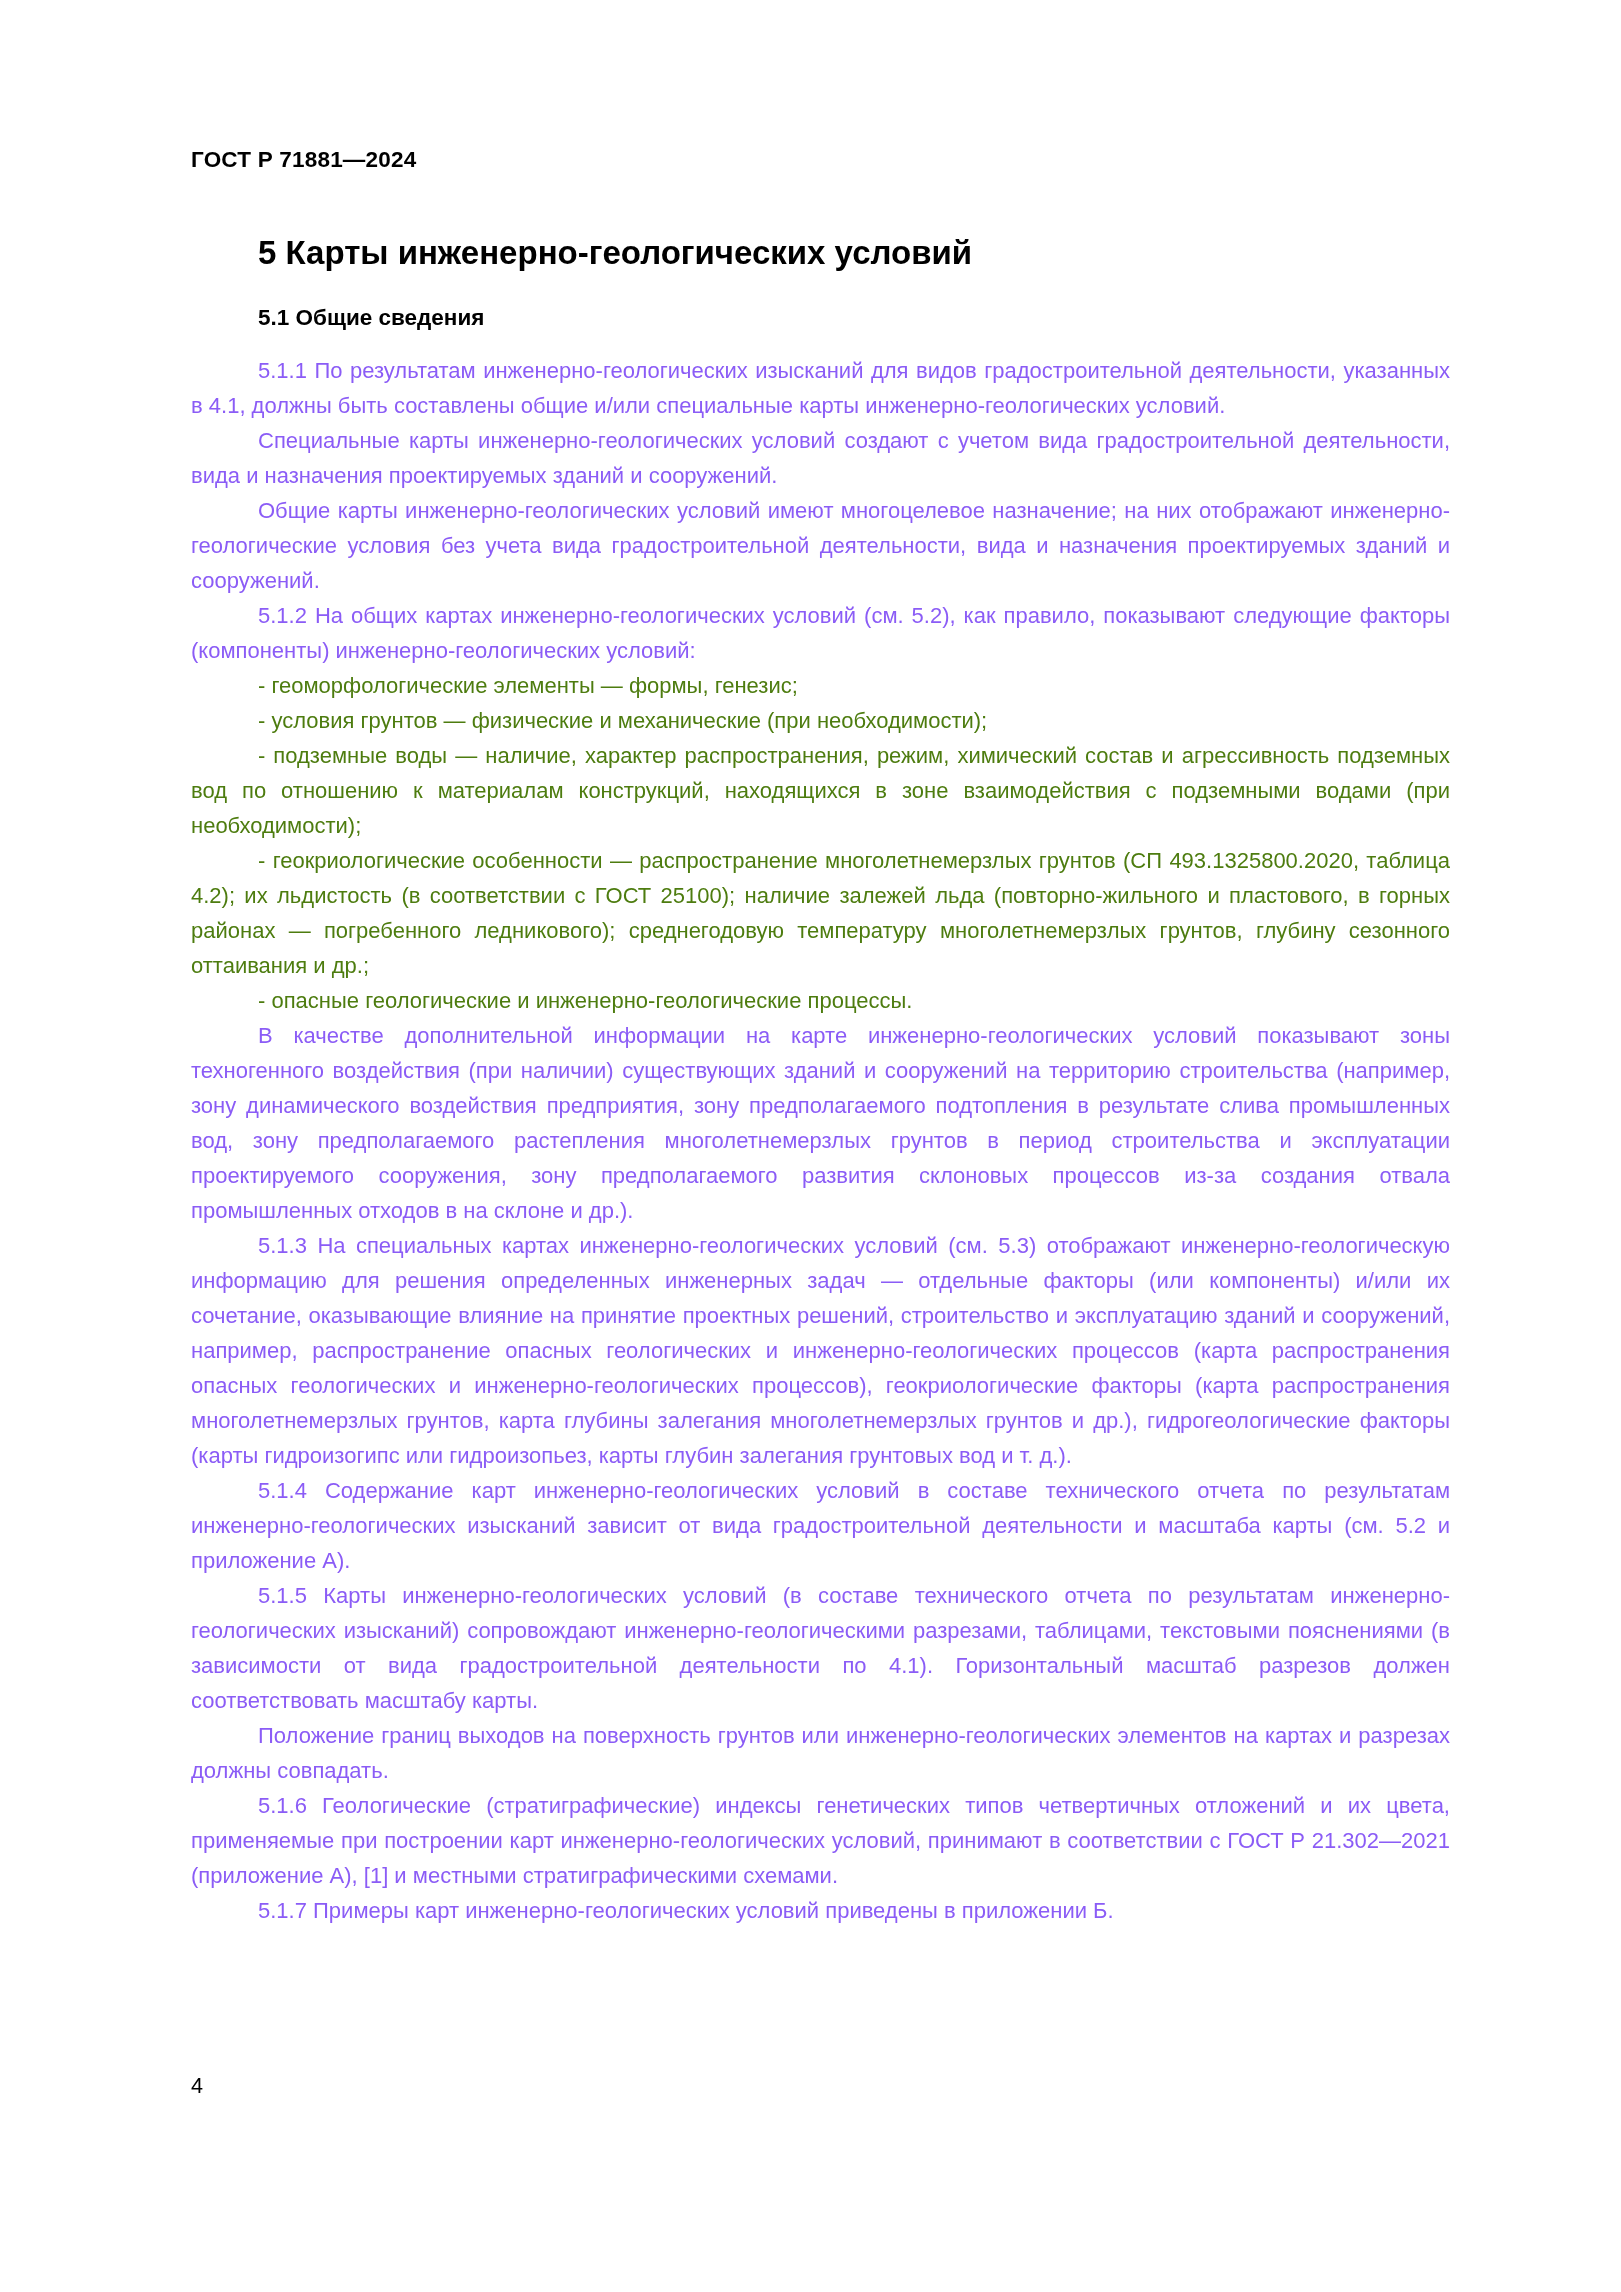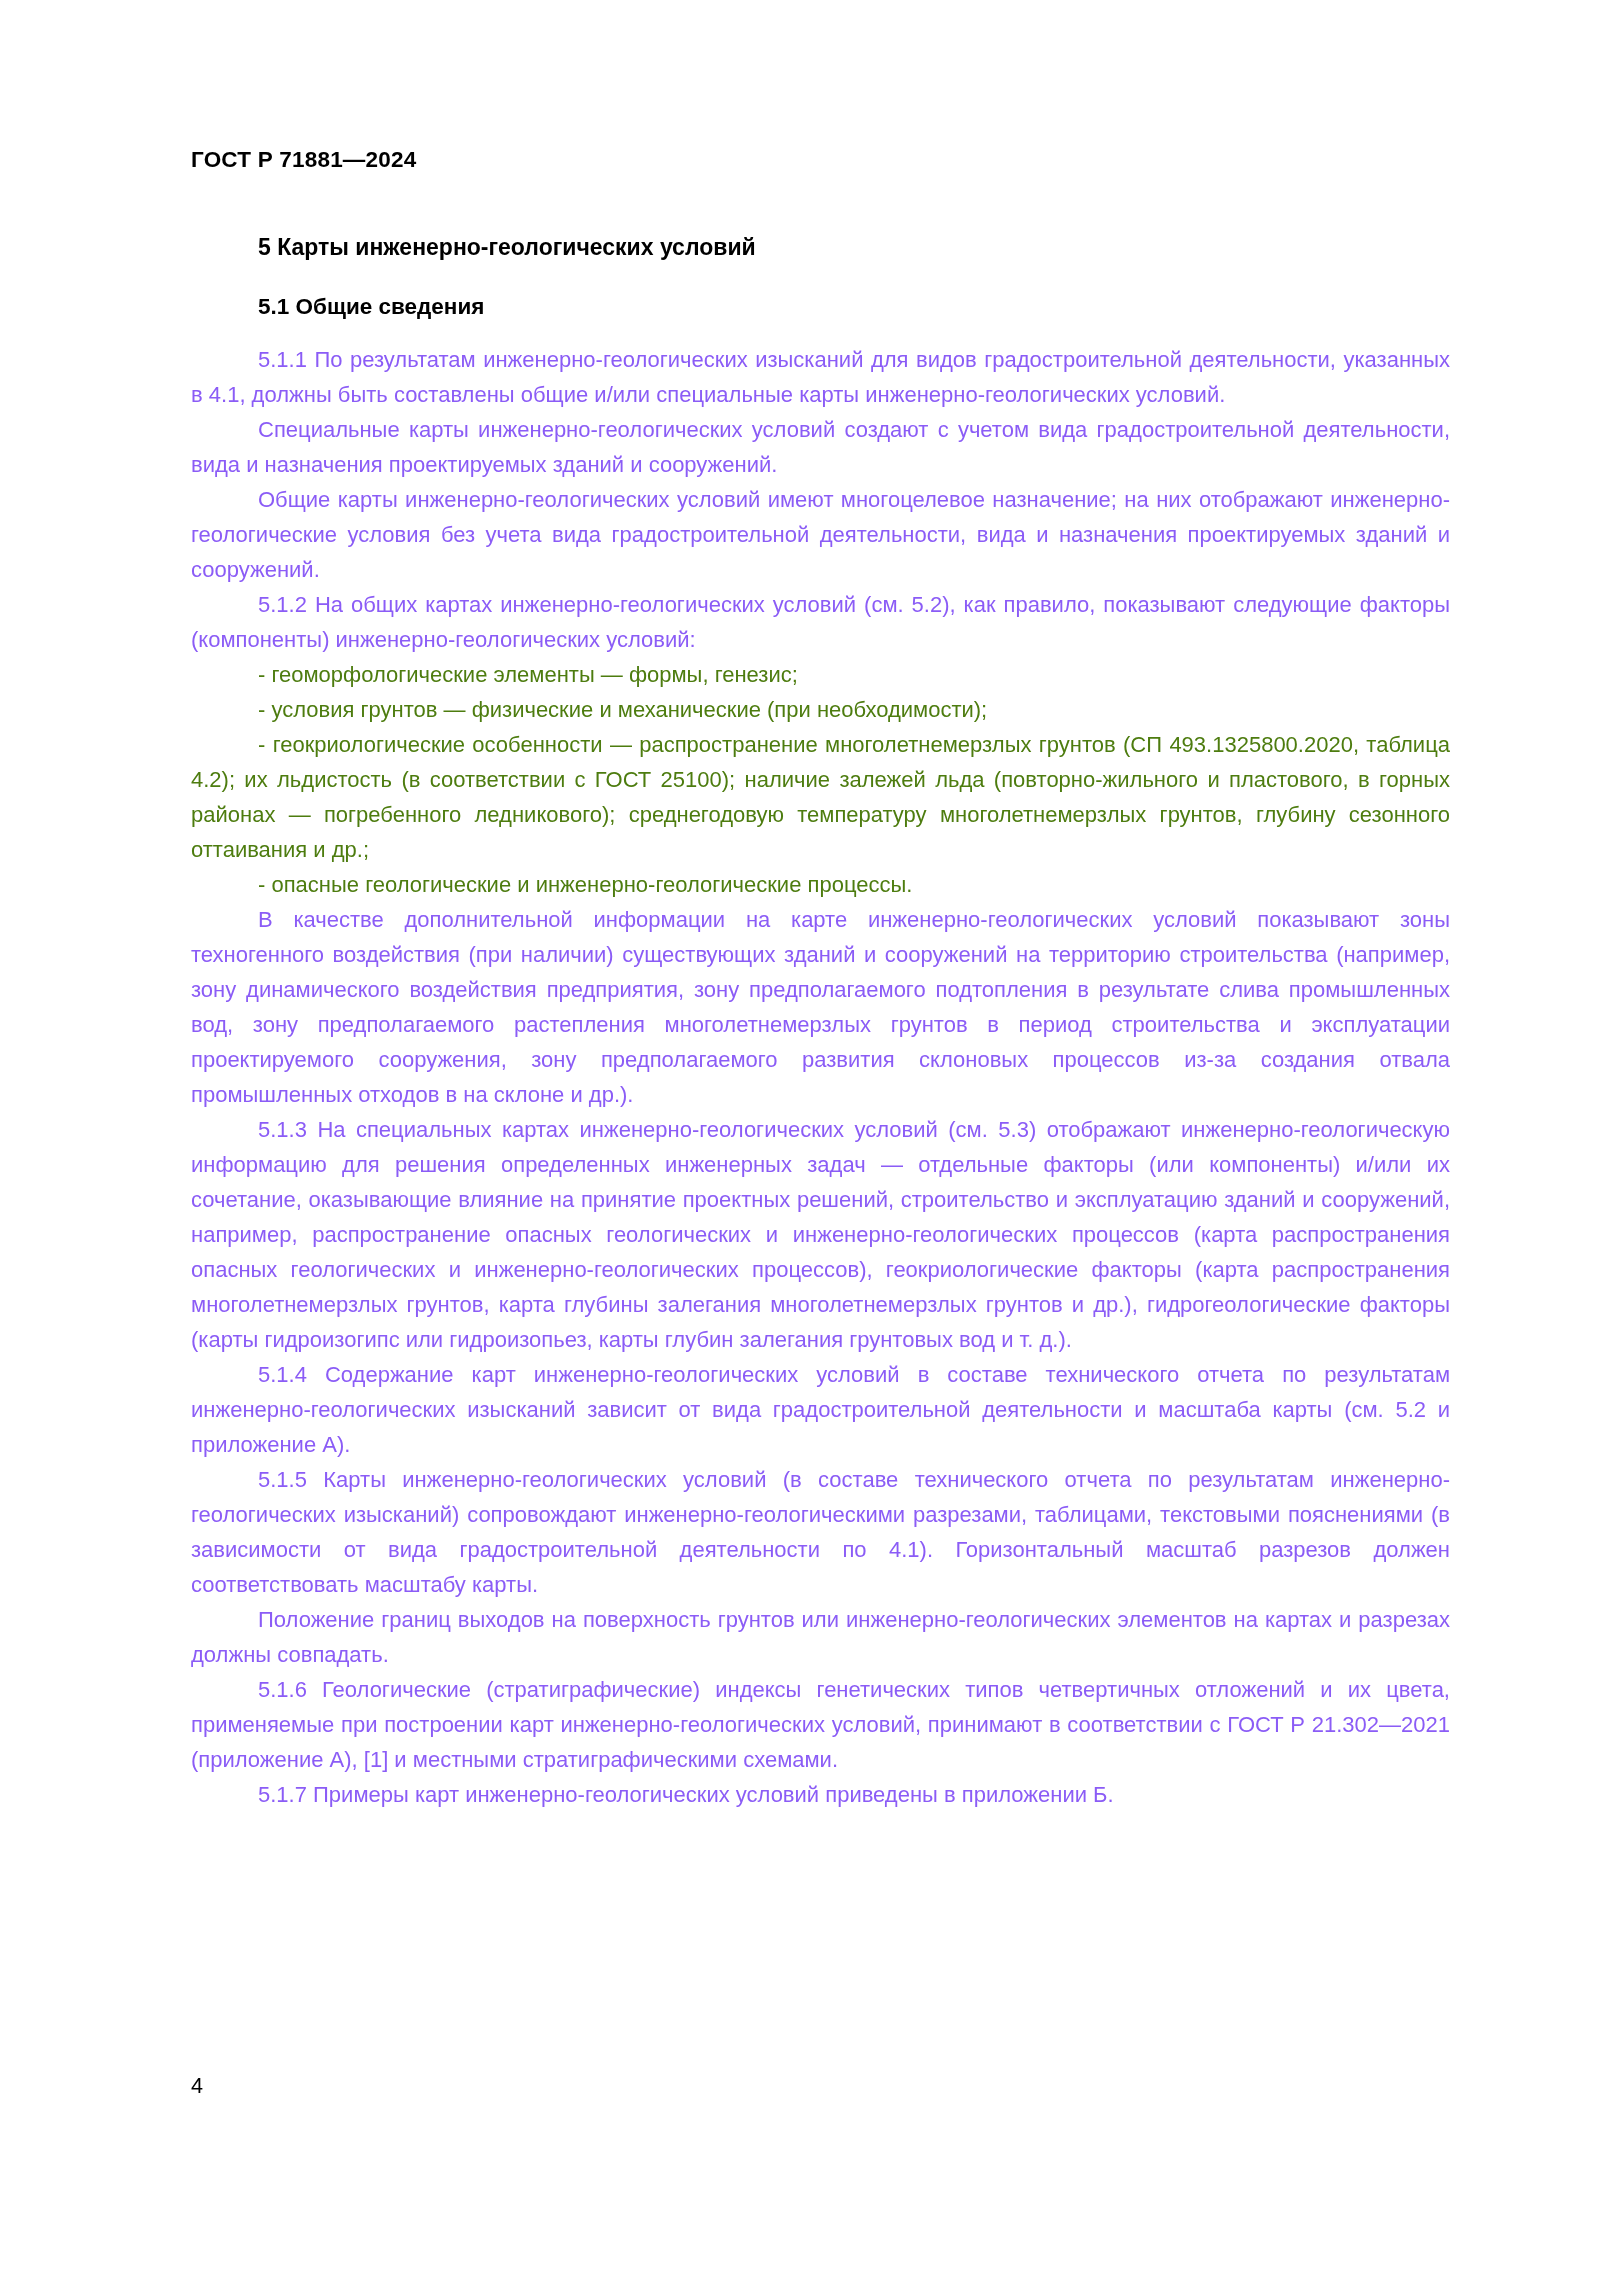--- a/index.html
+++ b/index.html
@@ -25,21 +25,21 @@
     padding: 147px 181px 0 181px;
   }
   .header-std {
     font-size: 22.5px;
     font-weight: bold;
     letter-spacing: 0.2px;
     margin: 0 0 61px 0;
     color: #000;
   }
   .section-title {
-    font-size: 23px;
+    font-size: 33px;
     font-weight: bold;
     margin: 0 0 33px 0;
     padding-left: 67px;
     color: #000;
   }
   .subsection-title {
     font-size: 22.5px;
     font-weight: bold;
     margin: 0 0 21.6px 0;
     padding-left: 67px;
@@ -92,20 +92,21 @@
 
     <h2 class="subsection-title">5.1 Общие сведения</h2>
 
     <p class="body-text indent">5.1.1 По результатам инженерно-геологических изысканий для видов градостроительной деятельности, указанных в 4.1, должны быть составлены общие и/или специальные карты инженерно-геологических условий.</p>
     <p class="body-text indent">Специальные карты инженерно-геологических условий создают с учетом вида градостроительной деятельности, вида и назначения проектируемых зданий и сооружений.</p>
     <p class="body-text indent">Общие карты инженерно-геологических условий имеют многоцелевое назначение; на них отображают инженерно-геологические условия без учета вида градостроительной деятельности, вида и назначения проектируемых зданий и сооружений.</p>
     <p class="body-text indent">5.1.2 На общих картах инженерно-геологических условий (см. 5.2), как правило, показывают следующие факторы (компоненты) инженерно-геологических условий:</p>
 
     <p class="list-item">- геоморфологические элементы — формы, генезис;</p>
     <p class="list-item">- условия грунтов — физические и механические (при необходимости);</p>
+    <p class="list-item">- подземные воды — наличие, характер распространения, режим, химический состав и агрессивность подземных вод по отношению к материалам конструкций, находящихся в зоне взаимодействия с подземными водами (при необходимости);</p>
     <p class="list-item spread">- геокриологические  особенности — распространение  многолетнемерзлых  грунтов (СП 493.1325800.2020, таблица 4.2); их льдистость (в соответствии с ГОСТ 25100); наличие залежей льда (повторно-жильного и пластового, в горных районах — погребенного ледникового); среднегодовую температуру многолетнемерзлых грунтов, глубину сезонного оттаивания и др.;</p>
     <p class="list-item">- опасные геологические и инженерно-геологические процессы.</p>
 
     <p class="body-text indent">В качестве дополнительной информации на карте инженерно-геологических условий показывают зоны техногенного воздействия (при наличии) существующих зданий и сооружений на территорию строительства (например, зону динамического воздействия предприятия, зону предполагаемого подтопления в результате слива промышленных вод, зону предполагаемого растепления многолетнемерзлых грунтов в период строительства и эксплуатации проектируемого сооружения, зону предполагаемого развития склоновых процессов из-за создания отвала промышленных отходов в на склоне и др.).</p>
     <p class="body-text indent">5.1.3 На специальных картах инженерно-геологических условий (см. 5.3) отображают инженерно-геологическую информацию для решения определенных инженерных задач — отдельные факторы (или компоненты) и/или их сочетание, оказывающие влияние на принятие проектных решений, строительство и эксплуатацию зданий и сооружений, например, распространение опасных геологических и инженерно-геологических процессов (карта распространения опасных геологических и инженерно-геологических процессов), геокриологические факторы (карта распространения многолетнемерзлых грунтов, карта глубины залегания многолетнемерзлых грунтов и др.), гидрогеологические факторы (карты гидроизогипс или гидроизопьез, карты глубин залегания грунтовых вод и т. д.).</p>
     <p class="body-text indent">5.1.4 Содержание карт инженерно-геологических условий в составе технического отчета по результатам инженерно-геологических изысканий зависит от вида градостроительной деятельности и масштаба карты (см. 5.2 и приложение А).</p>
     <p class="body-text indent">5.1.5 Карты инженерно-геологических условий (в составе технического отчета по результатам инженерно-геологических изысканий) сопровождают инженерно-геологическими разрезами, таблицами, текстовыми пояснениями (в зависимости от вида градостроительной деятельности по 4.1). Горизонтальный масштаб разрезов должен соответствовать масштабу карты.</p>
     <p class="body-text indent">Положение границ выходов на поверхность грунтов или инженерно-геологических элементов на картах и разрезах должны совпадать.</p>
     <p class="body-text indent">5.1.6 Геологические (стратиграфические) индексы генетических типов четвертичных отложений и их цвета, применяемые при построении карт инженерно-геологических условий, принимают в соответствии с ГОСТ Р 21.302—2021 (приложение А), [1] и местными стратиграфическими схемами.</p>
     <p class="body-text indent">5.1.7 Примеры карт инженерно-геологических условий приведены в приложении Б.</p>

